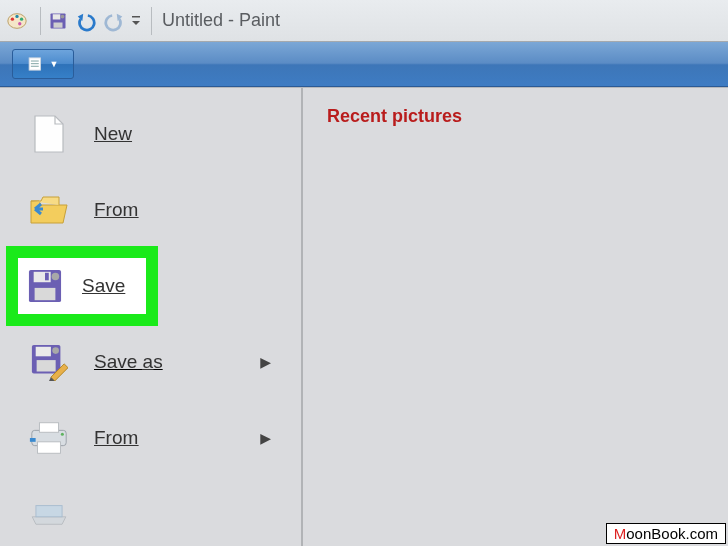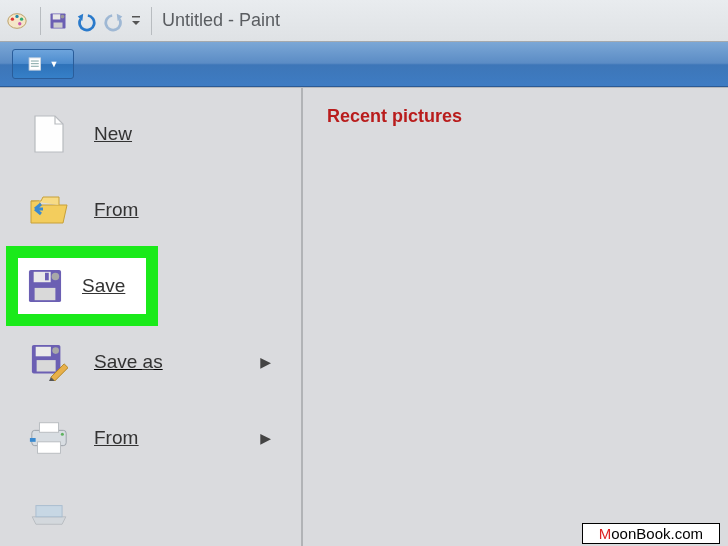--- a/index.html
+++ b/index.html
@@ -28,21 +28,21 @@
 .menu-item .icon-box { width: 42px; height: 42px; display: flex; align-items: center; justify-content: center; }
 .menu-item .label { font-size: 19px; color: #333; }
 .menu-item .label .und { text-decoration: underline; }
 .menu-item .chevron { position: absolute; right: 30px; font-size: 14px; color: #444; }
 
 .highlight { position: relative; }
 .highlight::before { content: ""; position: absolute; left: 6px; top: -2px; width: 152px; height: 80px; background: #1aea1a; z-index: 0; }
 .highlight .inner { position: absolute; left: 18px; top: 10px; width: 128px; height: 56px; background: #fff; z-index: 1; display: flex; align-items: center; gap: 16px; padding-left: 6px; }
 
 
-.watermark { position: absolute; right: 8px; bottom: 2px; background: #fff; border: 1px solid #000; padding: 1px 16px; font-size: 15px; font-family: Arial, sans-serif; }
+.watermark { position: absolute; right: 2px; bottom: 2px; background: #fff; border: 1px solid #000; padding: 1px 7px; font-size: 15px; font-family: Arial, sans-serif; }
 .watermark .m { color: #d22; }
 </style>
 </head>
 <body>
 
 <div class="titlebar">
   <span class="tb-icon">
     <svg viewBox="0 0 24 24" width="22" height="22">
       <ellipse cx="12" cy="12" rx="10" ry="8" fill="#f5e6c8" stroke="#b89a5e" stroke-width="1"></ellipse>
       <circle cx="7" cy="10" r="1.8" fill="#d33"></circle>

